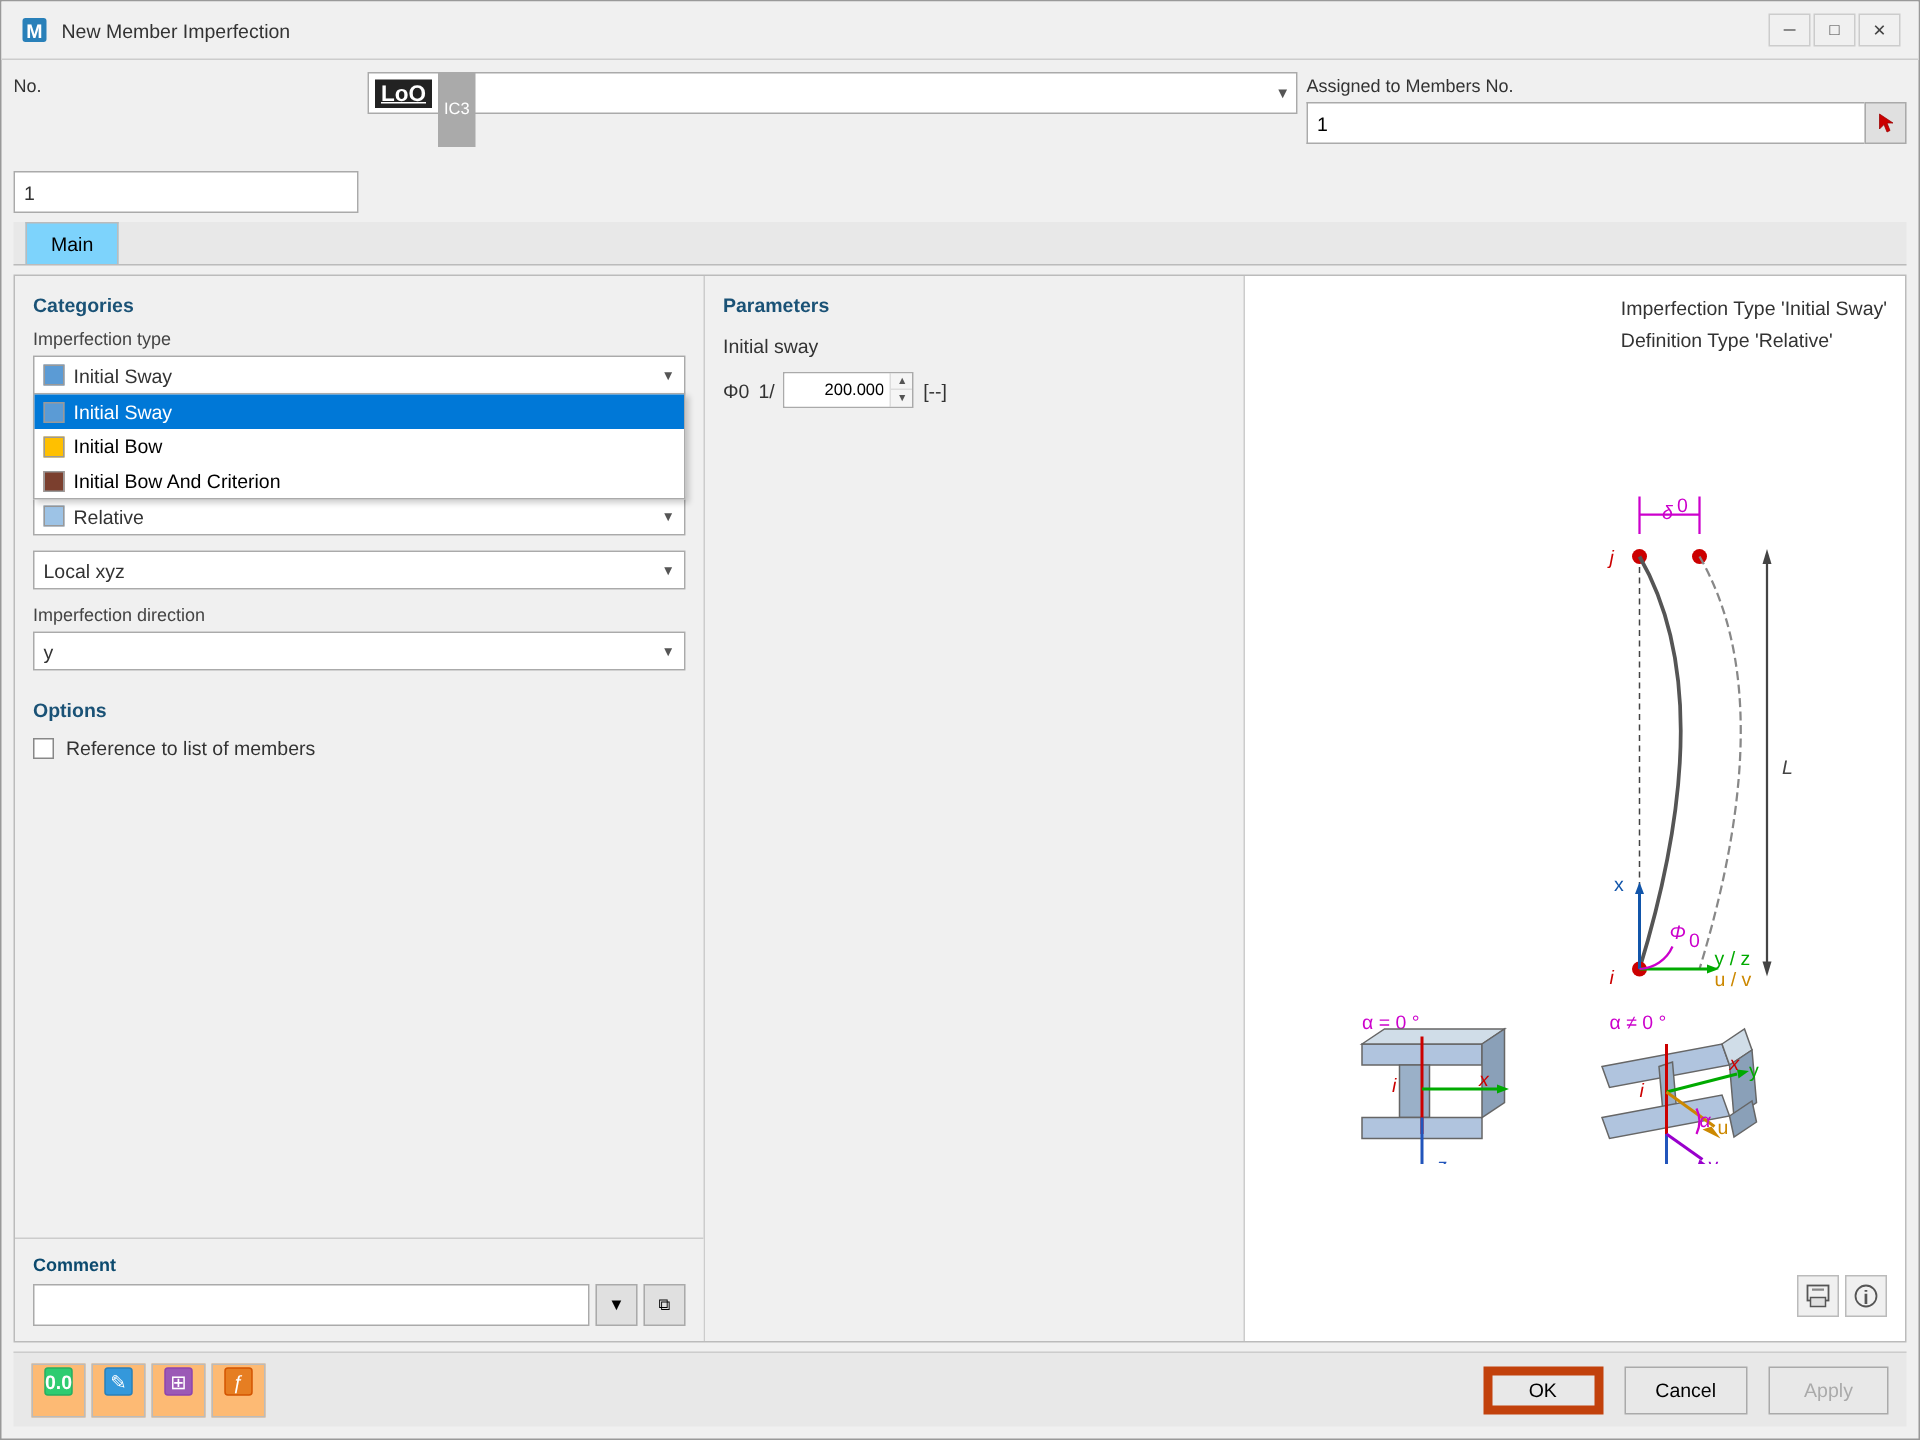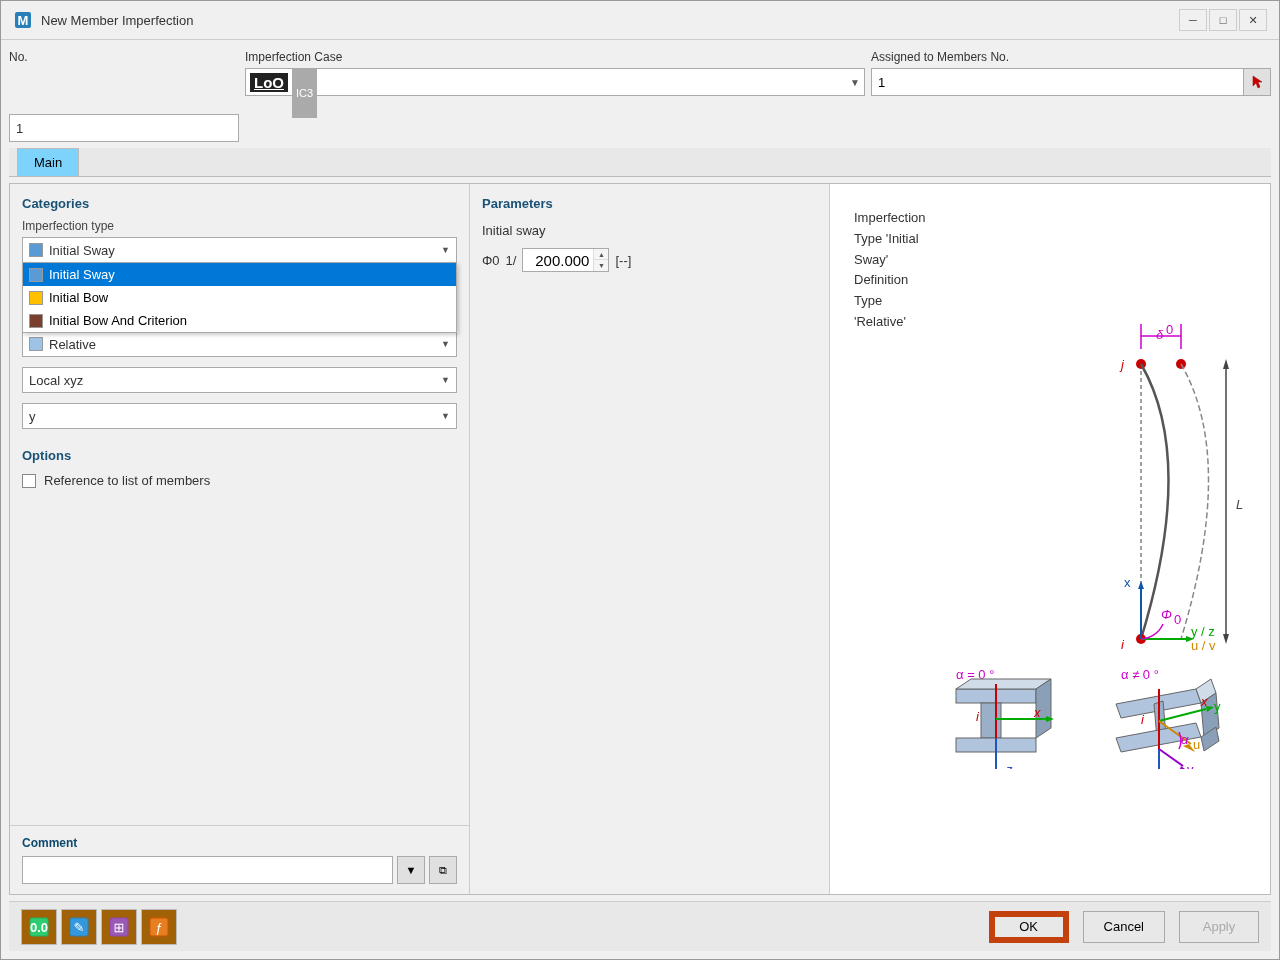--- a/index.html
+++ b/index.html
@@ -78,33 +78,33 @@
     .comment-input { flex: 1; height: 28px; border: 1px solid #aaa; background: white; padding: 2px 6px; font-size: 13px; }
     .comment-btn { width: 28px; height: 28px; border: 1px solid #aaa; background: #e0e0e0; display: flex; align-items: center; justify-content: center; cursor: pointer; font-size: 11px; }
     
     .middle-panel { flex: 0 0 360px; border-right: 1px solid #ccc; display: flex; flex-direction: column; background: #f0f0f0; padding: 12px; }
     .params-title { font-size: 13px; font-weight: bold; color: #1a5276; margin-bottom: 12px; }
     .param-subtitle { font-size: 13px; color: #333; margin-bottom: 10px; }
     .param-row { display: flex; align-items: center; gap: 6px; }
     .param-label { font-size: 13px; color: #333; }
     .param-separator { font-size: 13px; color: #333; }
     .param-input-wrap { display: flex; align-items: center; border: 1px solid #aaa; background: white; height: 24px; }
-    .param-input { width: 70px; height: 22px; border: none; padding: 0 4px; font-size: 15px; outline: none; text-align: right; }
+    .param-input { width: 70px; height: 22px; border: none; padding: 0 4px; font-size: 11px; outline: none; text-align: right; }
     .param-spinners { display: flex; flex-direction: column; border-left: 1px solid #ddd; }
     .param-spinner { width: 14px; height: 11px; display: flex; align-items: center; justify-content: center; font-size: 7px; color: #555; cursor: pointer; background: #f5f5f5; }
     .param-spinner:first-child { border-bottom: 1px solid #ddd; }
     .param-unit { font-size: 13px; color: #333; }
     
-    .right-panel { flex: 1; background: white; display: flex; flex-direction: row; padding: 24px; position: relative; overflow: hidden; }
+    .right-panel { flex: 1; background: white; display: flex; flex-direction: column; padding: 12px; position: relative; overflow: hidden; align-items: flex-end; }
     .right-panel-desc { font-size: 12px; color: #333; line-height: 1.6; margin-bottom: 8px; }
     
     .diagram-area { flex: 1; display: flex; align-items: center; justify-content: center; }
     
     .bottom-toolbar { height: 50px; background: #e8e8e8; border-top: 1px solid #ccc; display: flex; align-items: center; padding: 0 12px; gap: 4px; }
-    .toolbar-btn { width: 36px; height: 36px; border: 1px solid #bbb; background: #a16207; display: flex; align-items: center; justify-content: center; cursor: pointer; }
+    .toolbar-btn { width: 36px; height: 36px; border: 1px solid #bbb; background: #fdba74; display: flex; align-items: flex-start; justify-content: center; cursor: pointer; }
     .toolbar-spacer { flex: 1; }
     .dialog-btn { height: 32px; padding: 0 20px; border: 1px solid #aaa; background: #e8e8e8; cursor: pointer; font-size: 13px; display: flex; align-items: center; justify-content: center; min-width: 80px; }
     .dialog-btn.default { border: 6px solid #c2410c; }
     .dialog-btn.disabled { color: #aaa; cursor: default; }
     .btn-gap { width: 6px; }
 
     .right-panel-icons { display: flex; gap: 4px; padding: 4px 0; }
     .small-icon-btn { width: 28px; height: 28px; border: 1px solid #bbb; background: #f0f0f0; display: flex; align-items: center; justify-content: center; cursor: pointer; }
 
     svg text { font-family: 'Segoe UI', Arial, sans-serif; }
@@ -134,21 +134,20 @@
     <div class="top-row">
 
       <div class="field-group no-field">
         <span class="field-label">No.</span>
         <div class="field-input">
           <span class="field-input-text">1</span>
         </div>
       </div>
 
       <div class="field-group imperfection-case">
-        <span class="field-label">Imperfection Case</span>
         <div class="imperfection-dropdown">
           <span class="ic-badge">LoO</span>
           <span class="ic-badge-gray">IC3</span>
           <span class="ic-value"></span>
           <span class="dropdown-arrow">▼</span>
         </div>
       </div>
 
       <div class="field-group assigned-field">
         <span class="field-label">Assigned to Members No.</span>
@@ -211,20 +210,21 @@
             </div>
 
             <div class="form-group" style="margin-bottom:10px;">
               <div class="dropdown-control">
                 <span class="dropdown-control-text">Local xyz</span>
                 <span class="dropdown-control-icon">▼</span>
               </div>
             </div>
 
             <div class="form-group">
+              <span class="form-label">Imperfection direction</span>
               <div class="dropdown-control">
                 <span class="dropdown-control-text">y</span>
                 <span class="dropdown-control-icon">▼</span>
               </div>
             </div>
           </div>
 
           <div class="options-section">
             <div class="options-title">Options</div>
             <div class="checkbox-row">

